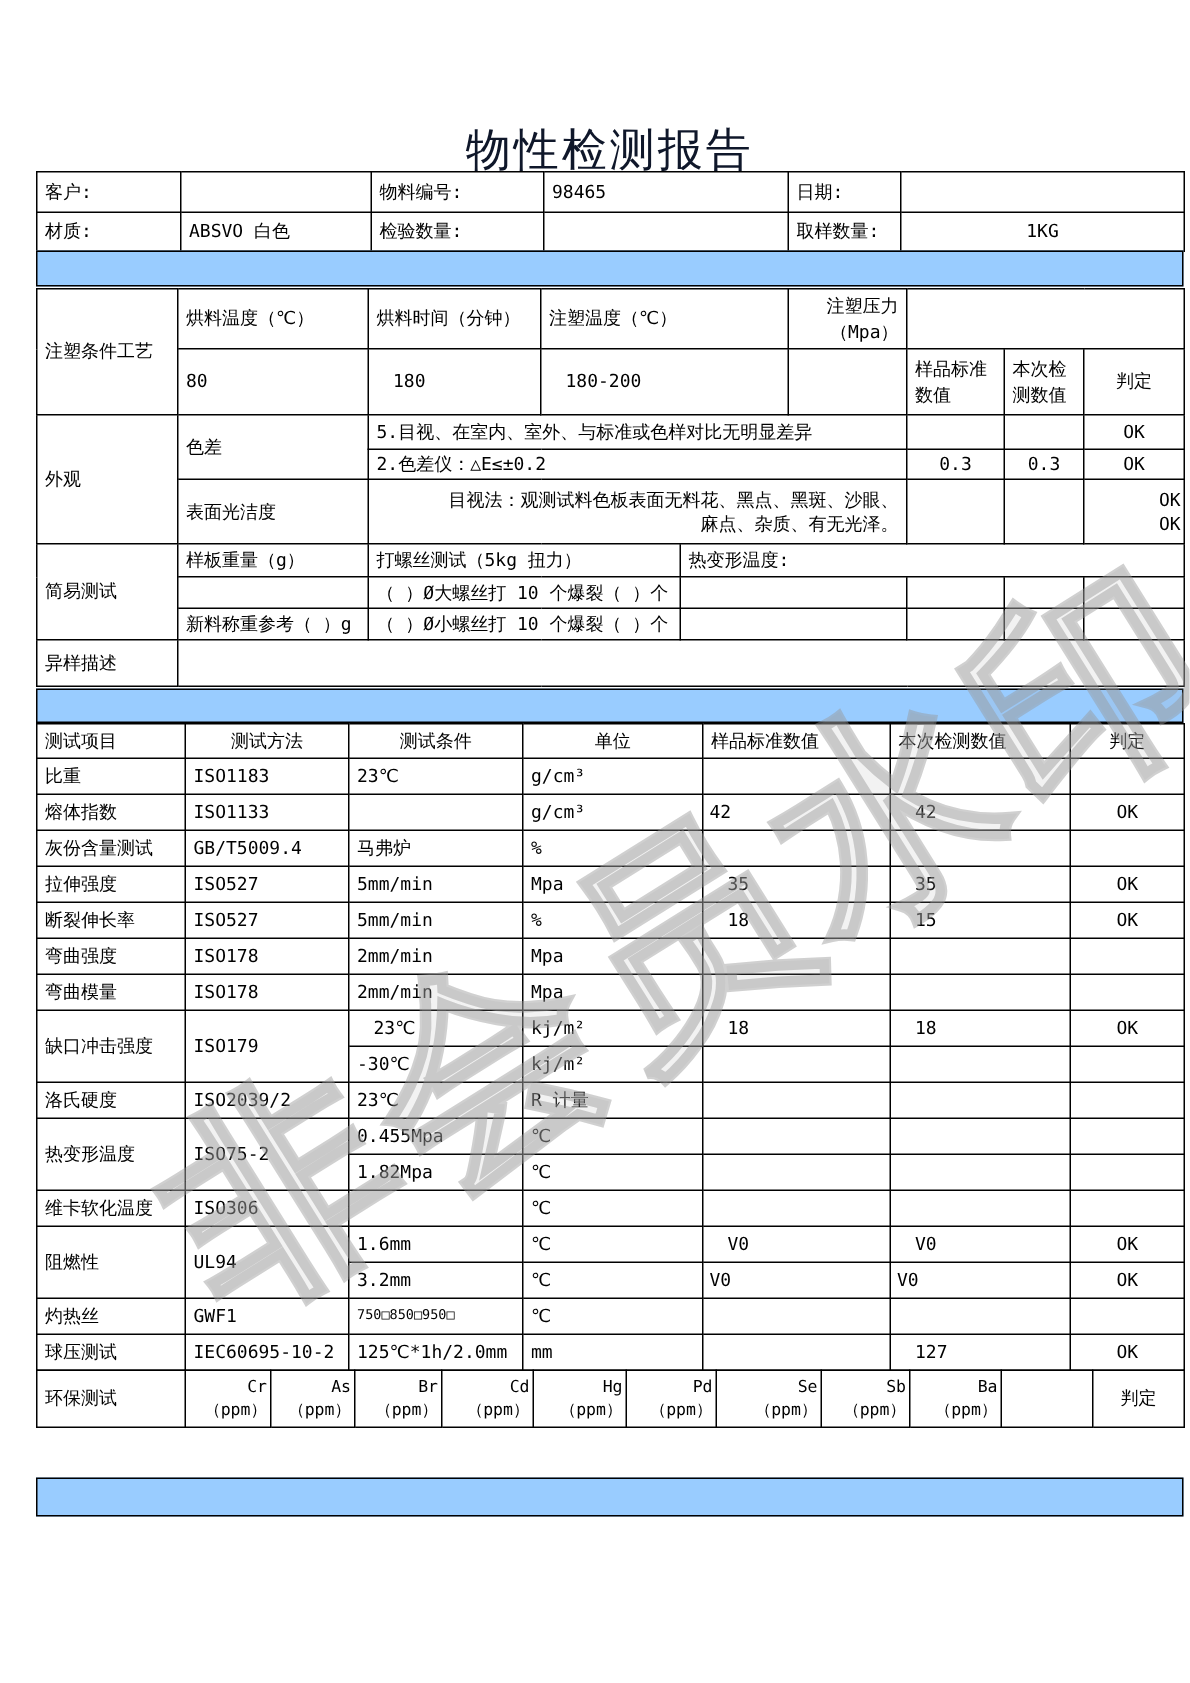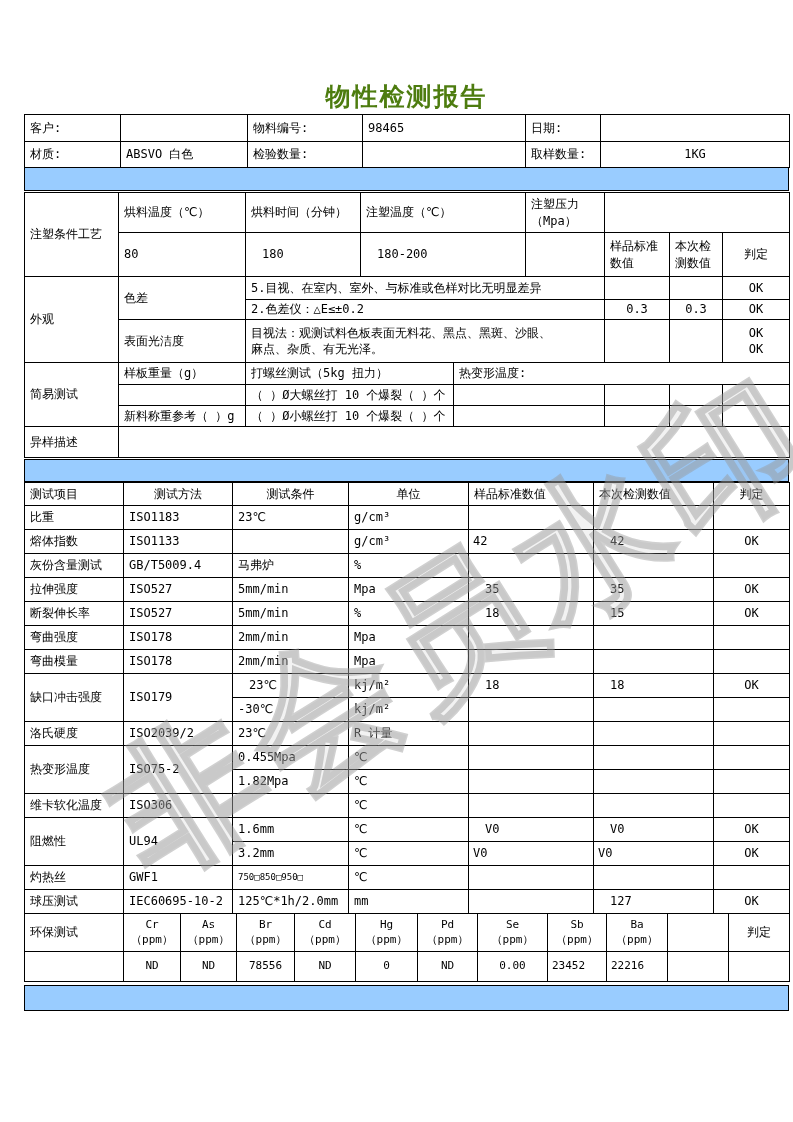--- a/index.html
+++ b/index.html
@@ -12,23 +12,23 @@
     width: 793px;
     height: 1122px;
     background: #ffffff;
     margin: 0 auto;
     overflow: hidden;
   }
   .doc-title {
     position: absolute;
     top: 80px; left: 24px; width: 765px;
     text-align: center;
-    font-size: 25px;
-    font-weight: bold;
-    color: #4d7c0f;
+    font-size: 30px;
+    font-weight: normal;
+    color: #0f172a;
     letter-spacing: 2px;
   }
   table {
     border-collapse: collapse;
     table-layout: fixed;
     position: absolute;
     left: 24px;
   }
   td, th {
     border: 1px solid #000;
@@ -40,21 +40,21 @@
     text-align: left;
     word-break: break-all;
     overflow: hidden;
     line-height: 1.35;
   }
   .c  { text-align: center; padding: 0 2px; }
   .ind{ padding-left: 16px; }
   .fl { padding-left: 4px; }
   .sm { font-size: 9px; margin-top: 48px; }
   .xs { font-size: 11px; margin-left: 36px; }
-  .two-line span { display: block; }
+  .two-line span { display: block; text-align: right; }
   .band {
     position: absolute;
     left: 24px;
     width: 765px;
     background: #99CCFF;
     border: 1px solid #000;
   }
   #band1 { top: 167px; height: 24px; }
   #band2 { top: 459px; height: 23px; }
   #band3 { top: 985px; height: 26px; }
@@ -430,32 +430,18 @@
         <span>Sb</span>
         <span>（ppm）</span>
       </td>
       <td class="c xs two-line">
         <span>Ba</span>
         <span>（ppm）</span>
       </td>
       <td></td>
       <td class="c">判定</td>
     </tr>
-    <tr style="height:30px">
-      <td></td>
-      <td class="c xs">ND</td>
-      <td class="c xs">ND</td>
-      <td class="c xs">78556</td>
-      <td class="c xs">ND</td>
-      <td class="c xs">0</td>
-      <td class="c xs">ND</td>
-      <td class="c xs">0.00</td>
-      <td class="fl xs">23452</td>
-      <td class="fl xs">22216</td>
-      <td></td>
-      <td></td>
-    </tr>
   </tbody>
     </table>
 
   <div class="band" id="band3"></div>
 
 </div>
 
 </body></html>

